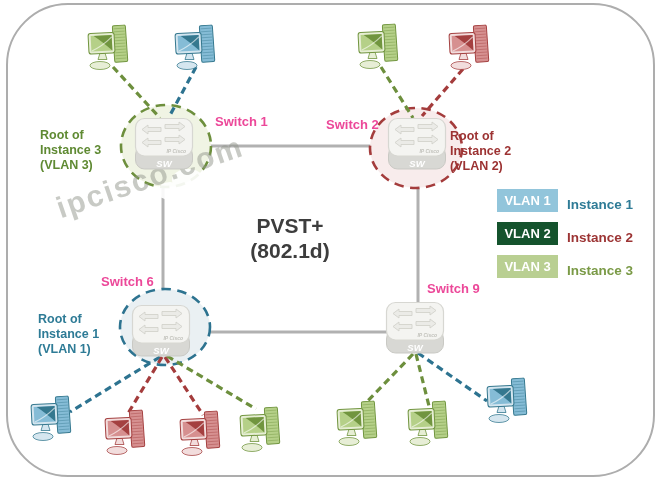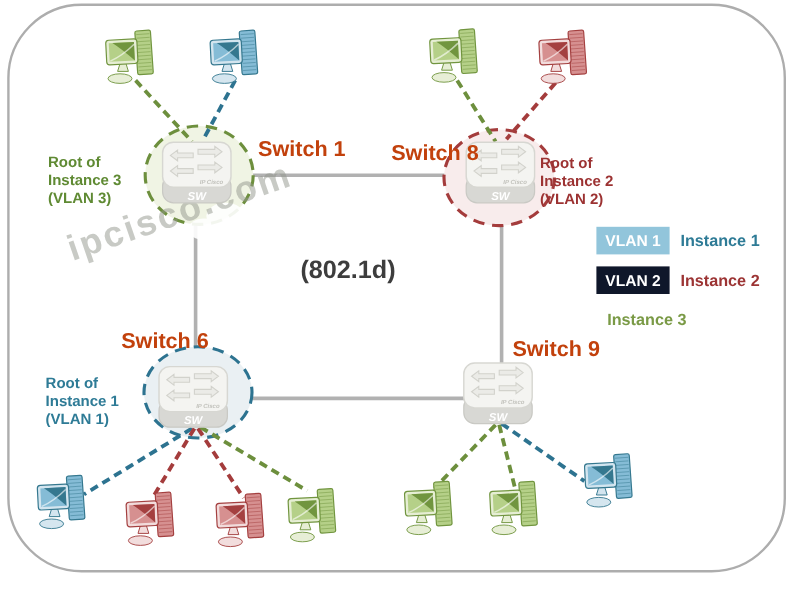--- a/index.html
+++ b/index.html
@@ -8,30 +8,30 @@
   .abs{position:absolute;}
   .outer-border{left:6px;top:3px;width:649px;height:474px;border:2px solid #adadad;
                 border-radius:62px;box-sizing:border-box;}
   #diagram-svg{left:0;top:0;width:664px;height:492px;}
   #icons-layer{left:0;top:0;width:664px;height:368px;pointer-events:none;}
   .switch-icon{width:60px;height:54px;}
   .computer-icon{width:46px;height:48px;}
   .watermark{left:52px;top:193px;font-size:30px;font-weight:bold;letter-spacing:2px;
              color:rgba(145,150,140,0.5);transform:rotate(-19deg);transform-origin:0 0;
              white-space:nowrap;}
-  .switch-label{font-size:18px;font-weight:bold;color:#c2410c;white-space:nowrap;}
+  .switch-label{font-size:13px;font-weight:bold;color:#ec4899;white-space:nowrap;}
   .sl1{left:215px;top:114px;} .sl2{left:326px;top:117px;}
   .sl3{left:101px;top:274px;} .sl4{left:427px;top:281px;}
   .root-label{font-size:12.5px;font-weight:bold;line-height:15px;
               white-space:pre-line;width:96px;}
   .rl1{left:40px;top:128px;} .rl2{left:450px;top:129px;} .rl3{left:38px;top:312px;}
   .title-block{left:230px;top:213px;width:120px;text-align:center;font-size:21px;
                font-weight:bold;color:#3d3d3d;line-height:25px;}
   .legend{left:497px;top:189px;}
-  .legend-row{display:flex;align-items:center;margin-bottom:10px;height:23px;}
+  .legend-row{display:flex;align-items:flex-end;margin-bottom:10px;height:23px;}
   .legend-box{width:61px;height:23px;display:flex;align-items:center;justify-content:center;
               color:#ffffff;font-weight:bold;font-size:13px;}
   .legend-instance{margin-left:9px;font-weight:bold;font-size:13.5px;white-space:nowrap;}
   .sw-body{fill:#f4f4f1;stroke:#d7d7d2;stroke-width:1.2;}
   .sw-bar{fill:#d8d8d4;stroke:#c9c9c4;stroke-width:1;}
   .sw-arrow{fill:#ebebe7;stroke:#d2d2cc;stroke-width:0.9;}
   .sw-brand-text{font-size:5px;font-style:italic;font-weight:bold;fill:#c2c2bc;
                  font-family:"Liberation Sans",sans-serif;}
   .sw-label-text{font-size:9.5px;font-style:italic;font-weight:bold;fill:#ffffff;
                  font-family:"Liberation Sans",sans-serif;}
@@ -291,44 +291,46 @@
       <rect x="1.5" y="10" width="26" height="20.5" rx="2.5" style="fill:var(--light);stroke:var(--dark);stroke-width:1"></rect>
       <rect x="4" y="12.5" width="21" height="15.5" style="fill:var(--main)"></rect>
       <path d="M7,12.5 L25,12.5 L25,28 Q14,17.5 7,12.5 Z" style="fill:var(--dark)"></path>
       <path d="M4.5,27.5 Q15,23.5 25,14.5" style="fill:none;stroke:#ffffff;stroke-width:1.2;opacity:0.6"></path>
     </g>
   </svg>
 </div>
     </div>
 
   <div class="abs switch-label sl1">Switch 1</div>
-  <div class="abs switch-label sl2">Switch 8</div>
+  <div class="abs switch-label sl2">Switch 2</div>
   <div class="abs switch-label sl3">Switch 6</div>
   <div class="abs switch-label sl4">Switch 9</div>
 
   <div class="abs root-label rl1" style="color: rgb(95, 138, 51);">Root of
 Instance 3
 (VLAN 3)</div>
   <div class="abs root-label rl2" style="color: rgb(156, 50, 50);">Root of
 Instance 2
 (VLAN 2)</div>
   <div class="abs root-label rl3" style="color: rgb(46, 123, 150);">Root of
 Instance 1
 (VLAN 1)</div>
 
   <div class="abs title-block">
+    <div>PVST+</div>
     <div>(802.1d)</div>
   </div>
 
   <div class="abs legend">
     <div class="legend-row">
       <div class="legend-box" style="background: rgb(146, 197, 219);">VLAN 1</div>
       <div class="legend-instance" style="color: rgb(46, 123, 150);">Instance 1</div>
     </div>
     <div class="legend-row">
-      <div class="legend-box" style="background: #0f172a;">VLAN 2</div>
+      <div class="legend-box" style="background: #14532d;">VLAN 2</div>
       <div class="legend-instance" style="color: rgb(156, 52, 52);">Instance 2</div>
     </div>
     <div class="legend-row">
+      <div class="legend-box" style="background: rgb(185, 207, 146);">VLAN 3</div>
       <div class="legend-instance" style="color: rgb(122, 154, 70);">Instance 3</div>
     </div>
   </div>
 </div>
 
 </body></html>

